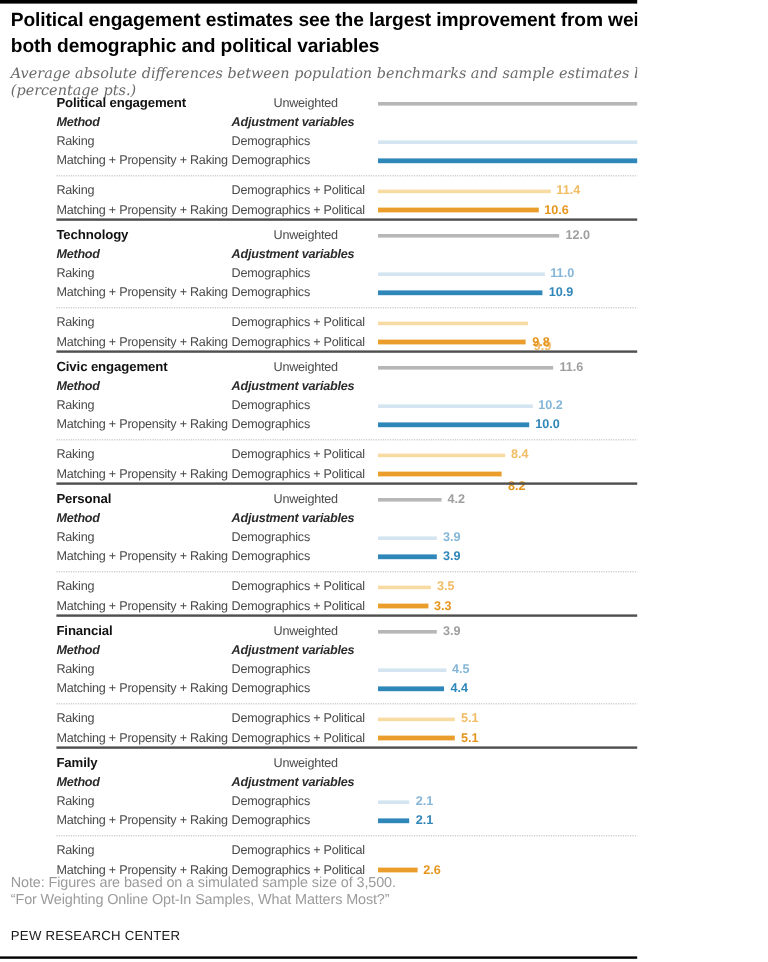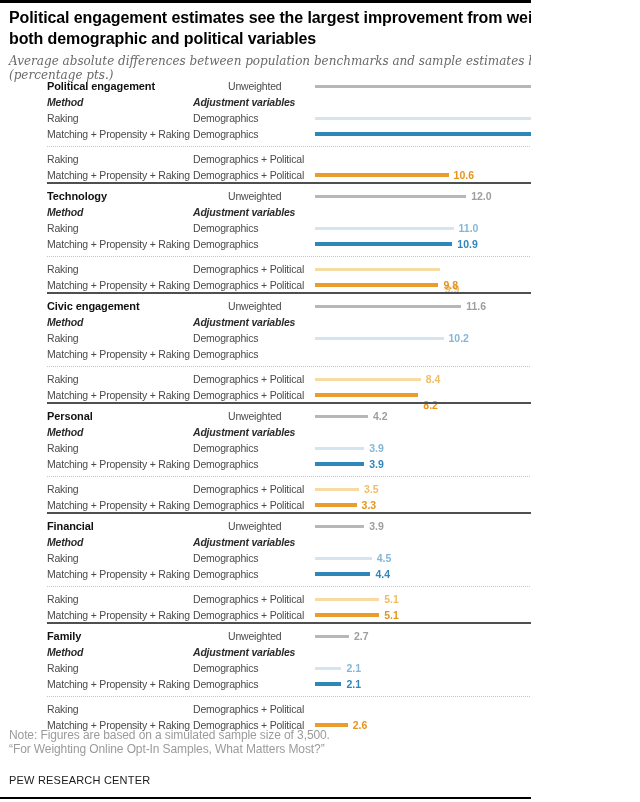--- a/index.html
+++ b/index.html
@@ -64,20 +64,24 @@
           <div class="c2">Demographics</div>
           <div class="c3">
             <span class="bar thick" style="background: rgb(47, 134, 184); width: 244.44px;"></span>
             <span class="val" style="color: rgb(47, 134, 184);">19.4</span>
           </div>
         </div>
         <div class="dotted"></div>
         <div class="row">
           <div class="c1">Raking</div>
           <div class="c2">Demographics + Political</div>
+          <div class="c3">
+            <span class="bar" style="background: rgb(248, 219, 163); width: 143.64px;"></span>
+            <span class="val" style="color: rgb(241, 188, 100);">11.4</span>
+          </div>
         </div>
         <div class="row">
           <div class="c1">Matching + Propensity + Raking</div>
           <div class="c2">Demographics + Political</div>
           <div class="c3">
             <span class="bar thick" style="background: rgb(234, 157, 43); width: 133.56px;"></span>
             <span class="val" style="color: rgb(229, 148, 28);">10.6</span>
           </div>
         </div>
       </section>
@@ -147,20 +151,24 @@
           <div class="c1">Raking</div>
           <div class="c2">Demographics</div>
           <div class="c3">
             <span class="bar" style="background: rgb(212, 228, 240); width: 128.52px;"></span>
             <span class="val" style="color: rgb(133, 182, 216);">10.2</span>
           </div>
         </div>
         <div class="row">
           <div class="c1">Matching + Propensity + Raking</div>
           <div class="c2">Demographics</div>
+          <div class="c3">
+            <span class="bar thick" style="background: rgb(47, 134, 184); width: 126px;"></span>
+            <span class="val" style="color: rgb(47, 134, 184);">10.0</span>
+          </div>
         </div>
         <div class="dotted"></div>
         <div class="row">
           <div class="c1">Raking</div>
           <div class="c2">Demographics + Political</div>
           <div class="c3">
             <span class="bar" style="background: rgb(248, 219, 163); width: 105.84px;"></span>
             <span class="val" style="color: rgb(241, 188, 100);">8.4</span>
           </div>
         </div>
@@ -267,24 +275,20 @@
             <span class="bar thick" style="background: rgb(234, 157, 43); width: 64.26px;"></span>
             <span class="val" style="color: rgb(229, 148, 28);">5.1</span>
           </div>
         </div>
       </section>
       <section class="section">
         <div class="sep"></div>
         <div class="row">
           <div class="c1 topic">Family</div>
           <div class="c2 unw">Unweighted</div>
-          <div class="c3">
-            <span class="bar" style="background: rgb(183, 183, 183); width: 34.02px;"></span>
-            <span class="val" style="color: rgb(158, 158, 158);">2.7</span>
-          </div>
         </div>
         <div class="row">
           <div class="c1 hdr">Method</div>
           <div class="c2 hdr">Adjustment variables</div>
         </div>
         <div class="row">
           <div class="c1">Raking</div>
           <div class="c2">Demographics</div>
           <div class="c3">
             <span class="bar" style="background: rgb(212, 228, 240); width: 26.46px;"></span>

